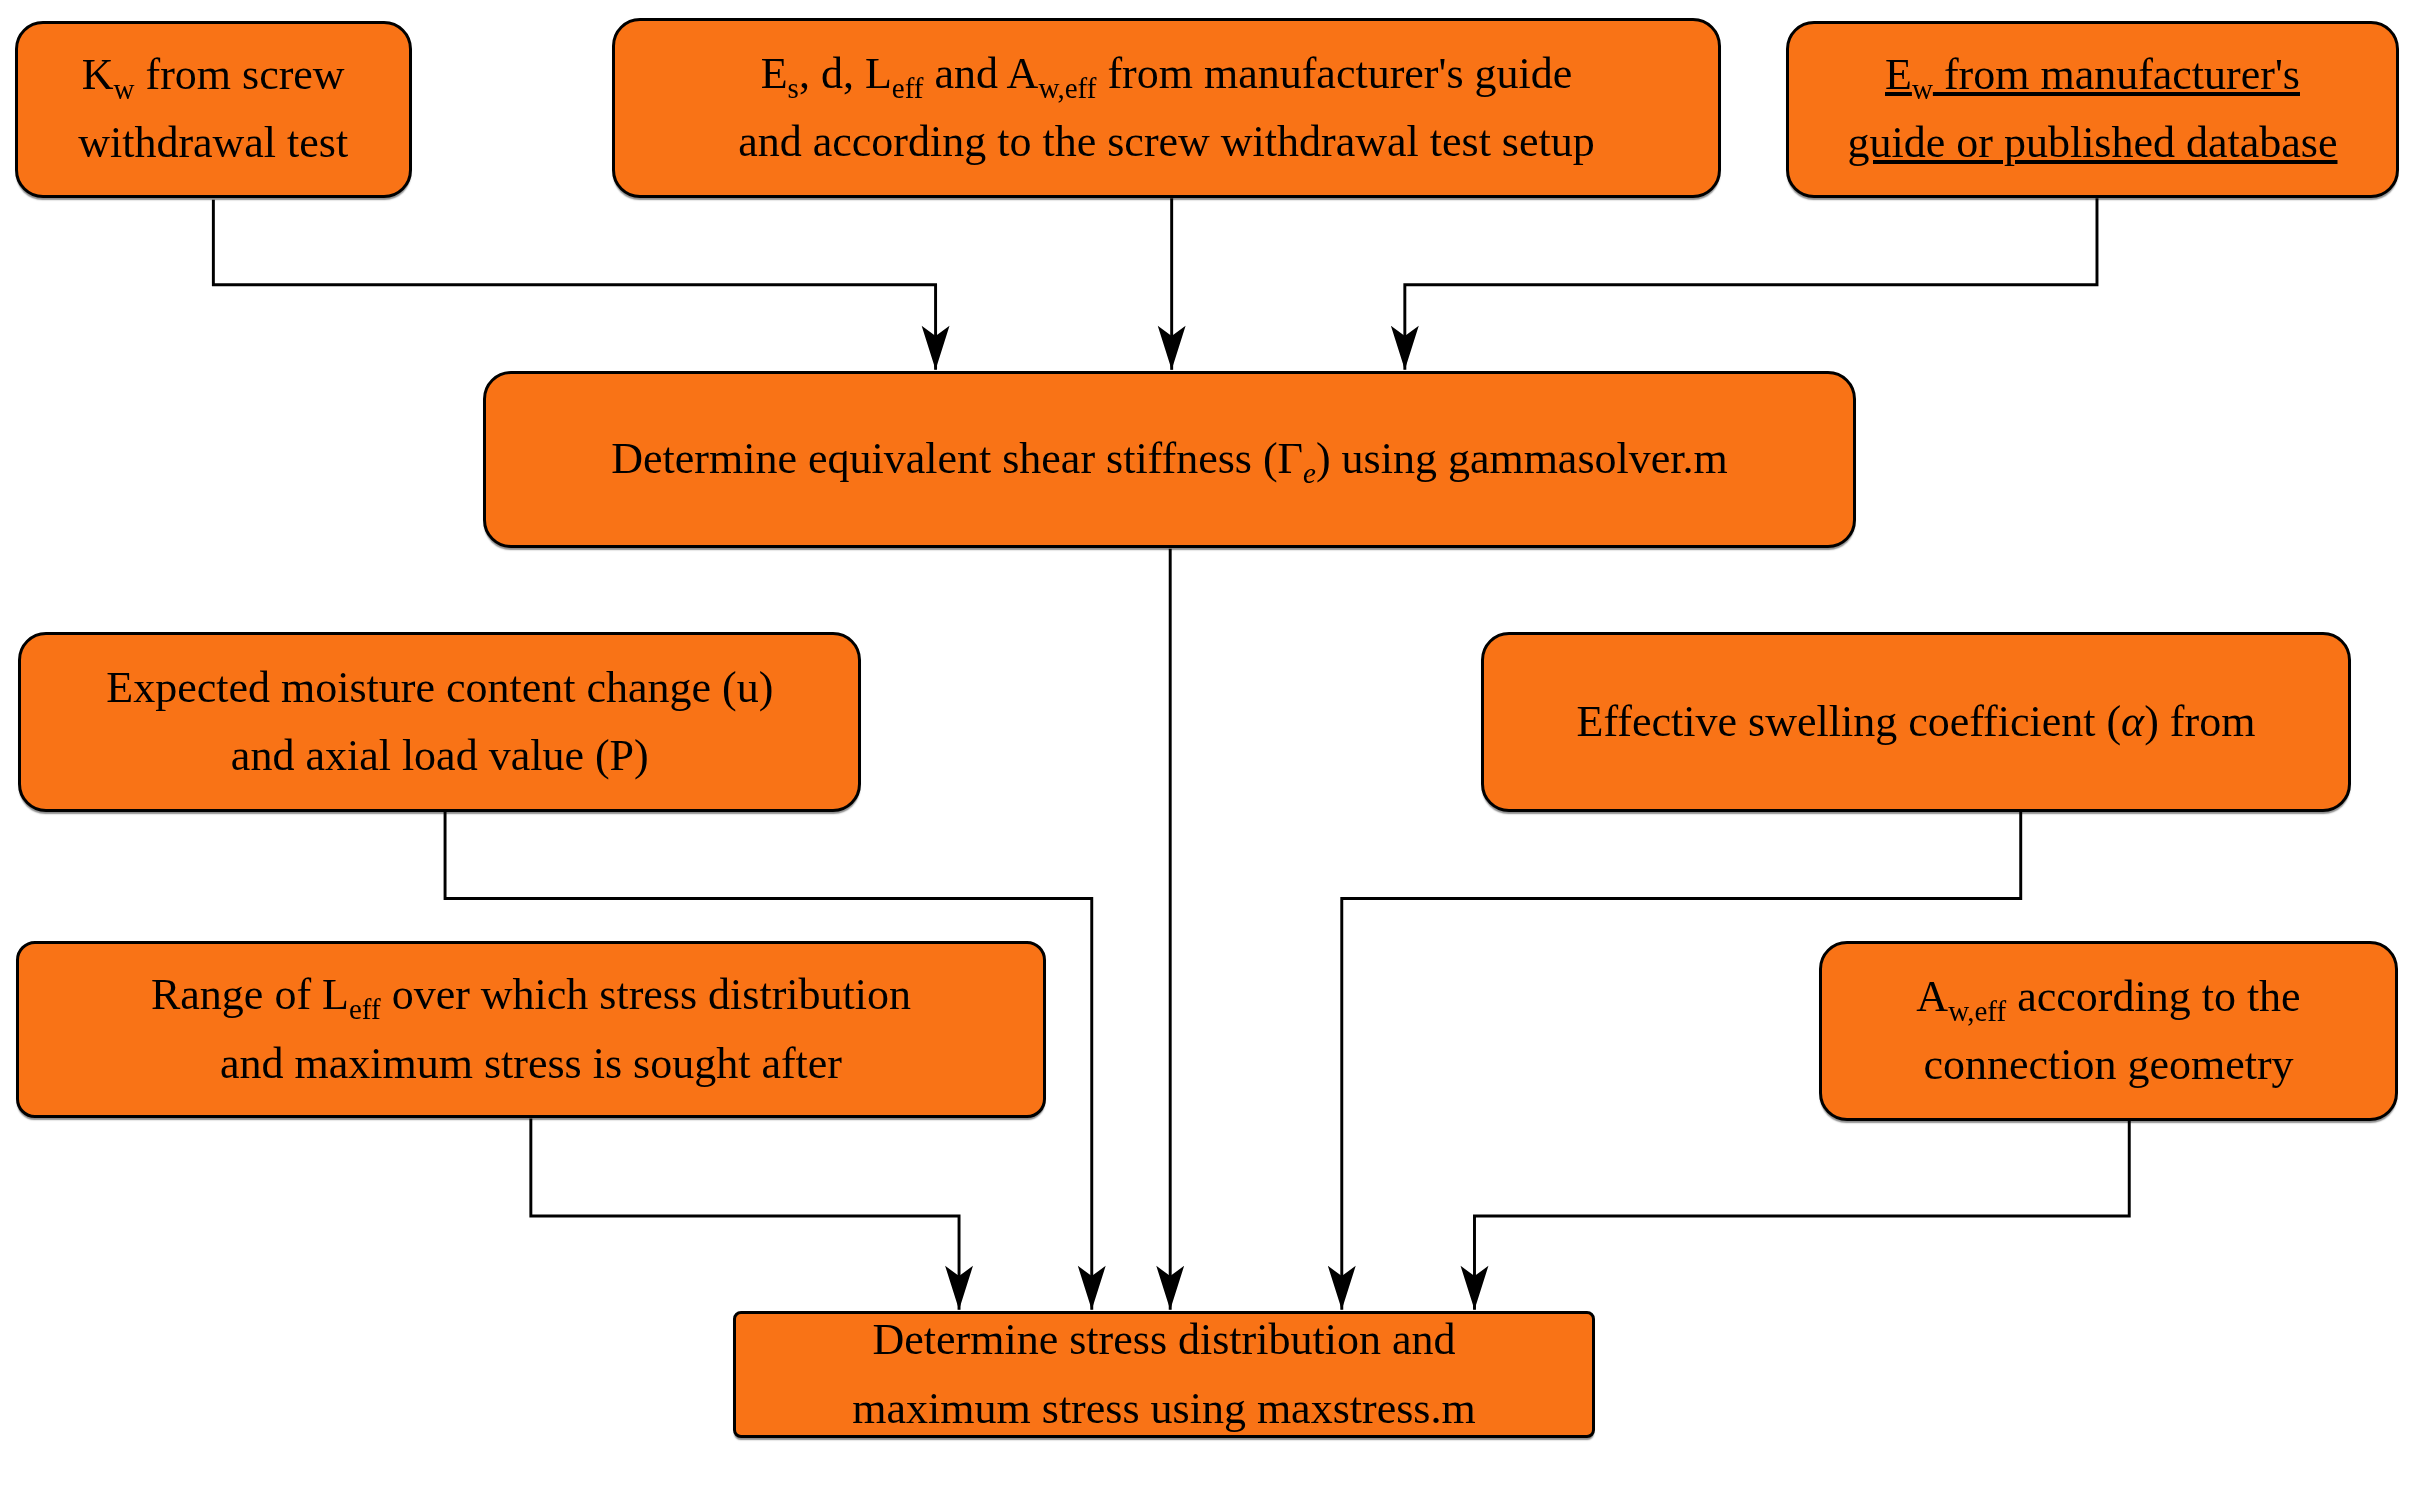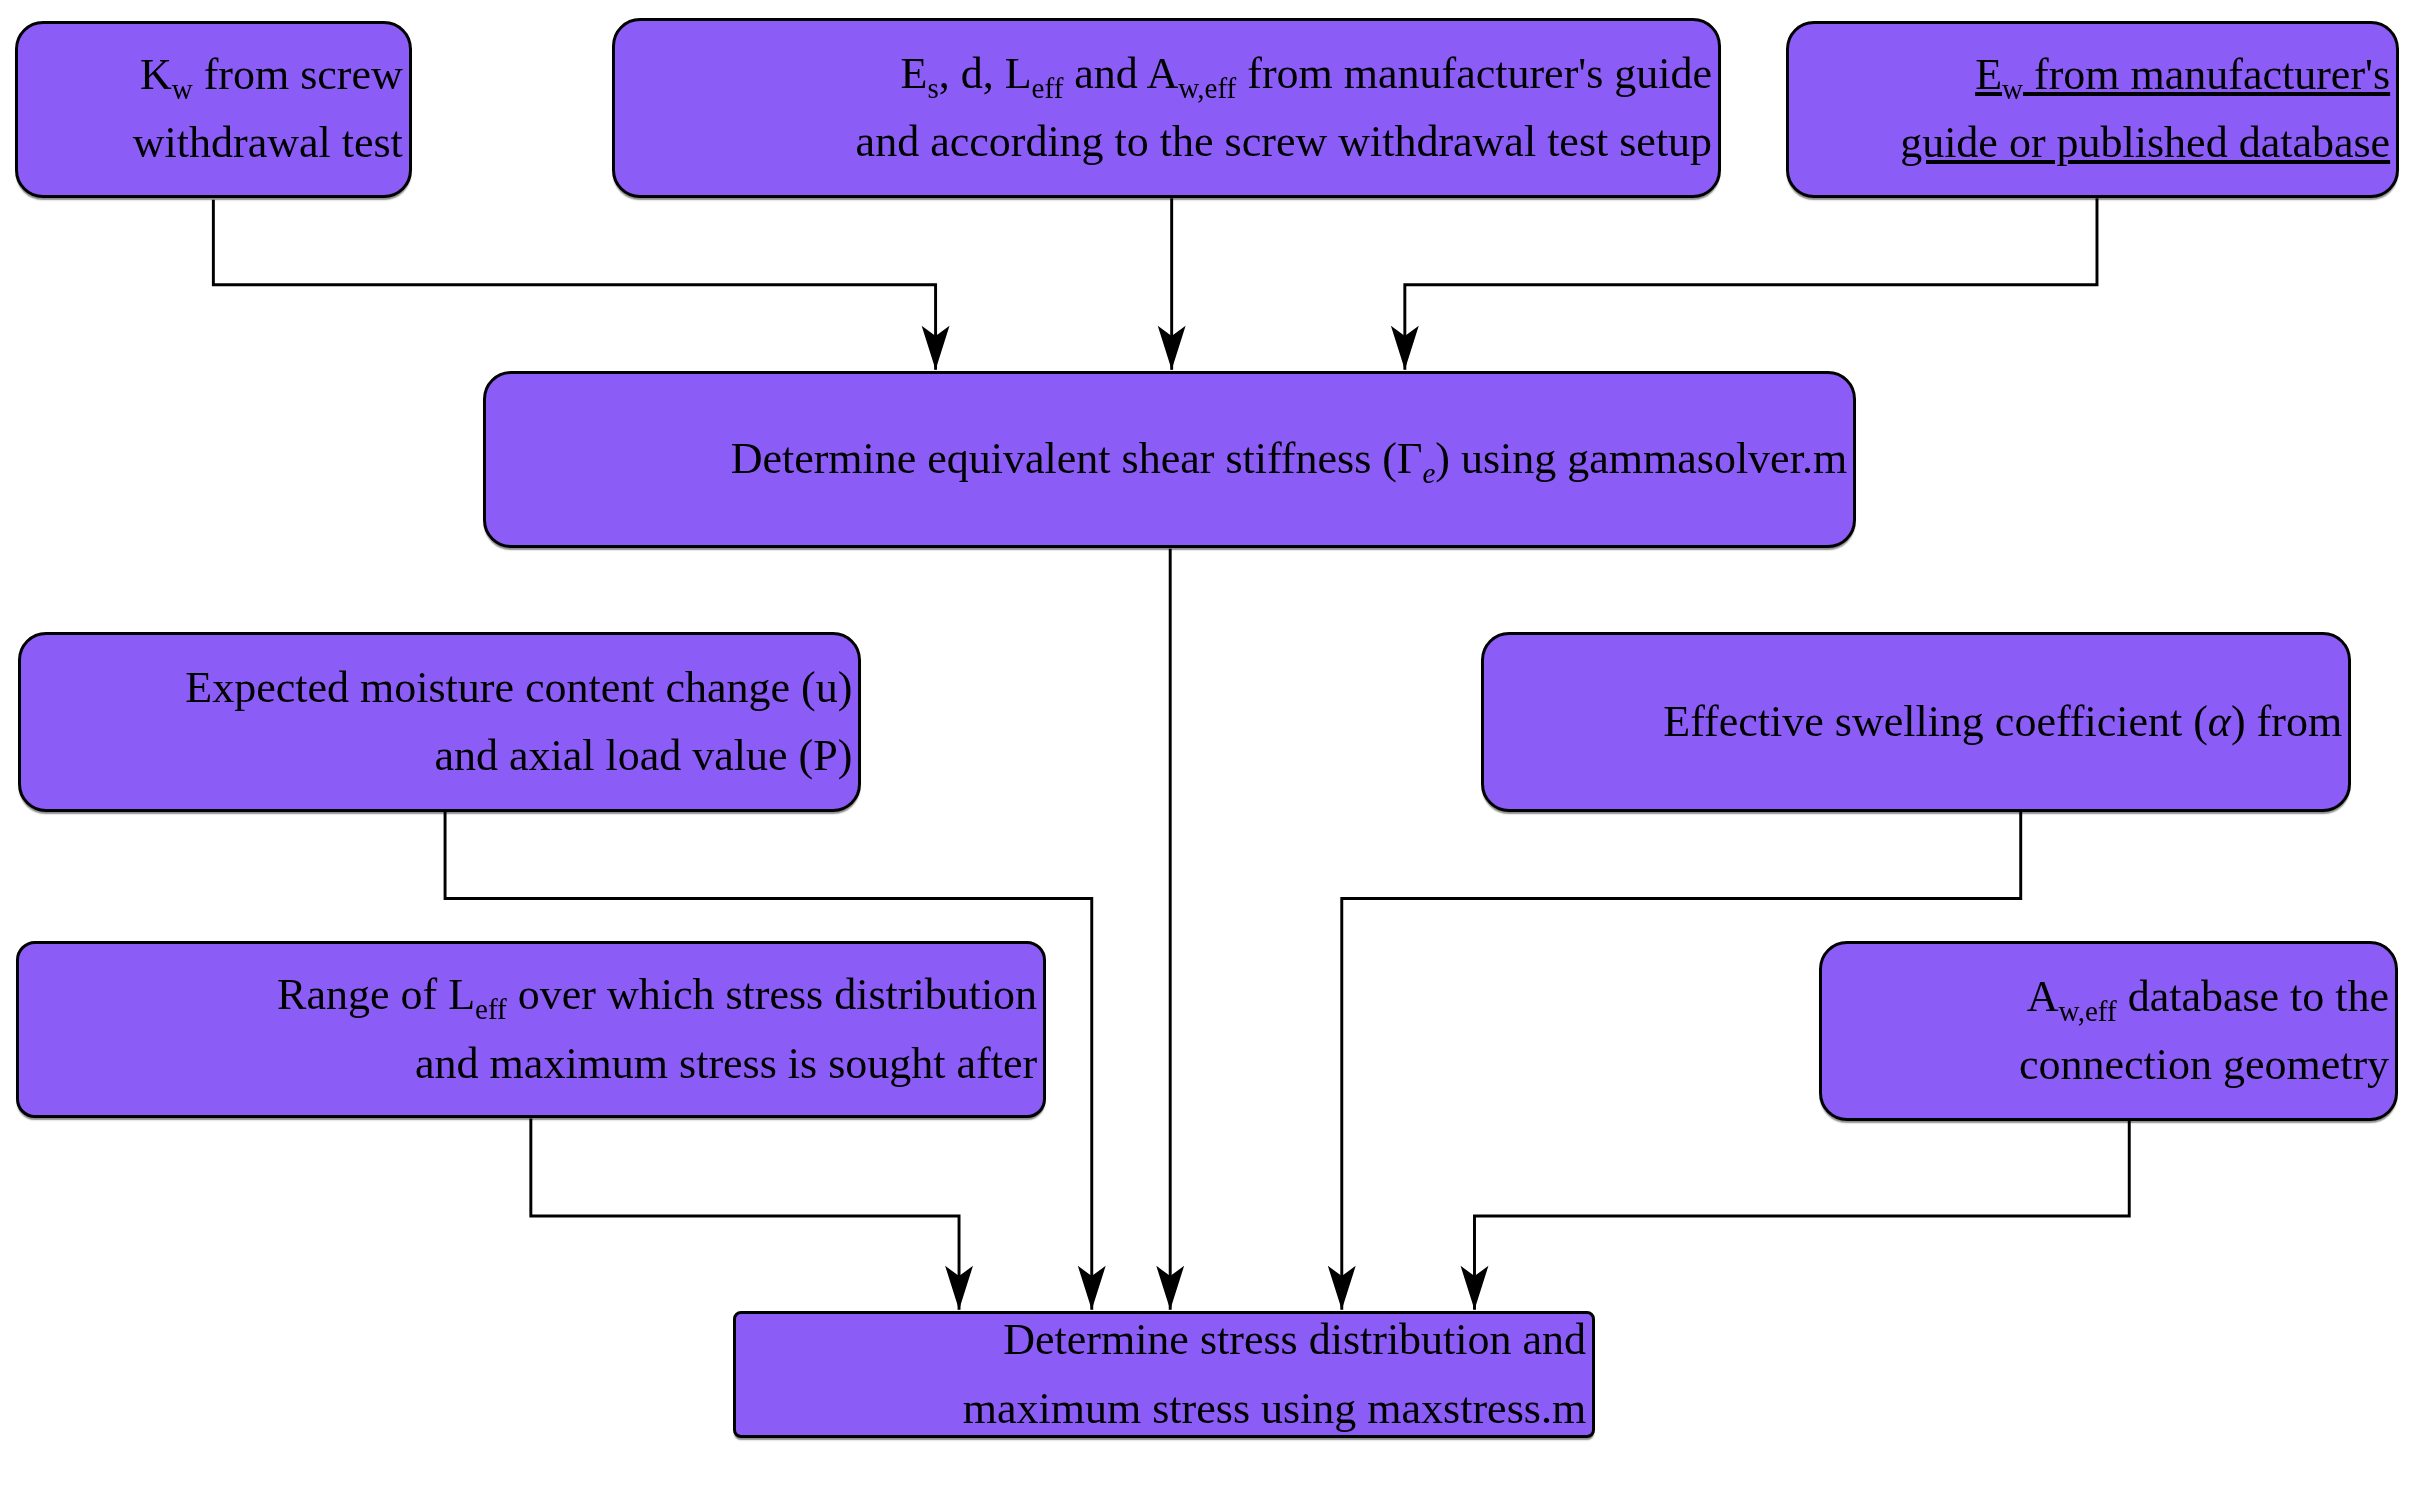--- a/index.html
+++ b/index.html
@@ -15,26 +15,26 @@
   svg.connectors {
     position: absolute;
     left: 0; top: 0;
     width: 2413px; height: 1511px;
   }
   .edge-line { fill: none; stroke: #000000; stroke-width: 4; }
   .edge-arrow { fill: #000000; stroke: none; }
   .node {
     position: absolute;
     box-sizing: border-box;
-    background: #8b5cf6;
+    background: #f97316;
     border: 3.7px solid #000000;
     border-radius: 28px;
     display: flex;
     flex-direction: column;
-    align-items: flex-end;
+    align-items: center;
     justify-content: center;
     text-align: center;
     font-size: 44px;
     line-height: 1.55;
     padding: 0 5.9px;
     box-shadow: 0 2.9px 1.5px -1.5px rgba(0,0,0,0.45);
   }
   .node .line { white-space: nowrap; }
   sub.sb { font-size: 0.66em; line-height: 0; }
   .it { font-style: italic; }
@@ -90,21 +90,21 @@
   <div class="node" style="left:1481px; top:632px; width:870px; height:180px;">
       <div class="line"><span>Effective swelling coefficient (</span><span class="it">α</span><span>) from</span></div>
     </div>
 
   <div class="node" style="left:16px; top:941px; width:1030px; height:177px;border-radius:19px;">
       <div class="line"><span>Range of L</span><sub class="sb">eff</sub><span> over which stress distribution</span></div>
       <div class="line"><span>and maximum stress is sought after</span></div>
     </div>
 
   <div class="node" style="left:1819px; top:941px; width:579px; height:180px;">
-      <div class="line"><span>A</span><sub class="sb">w,eff</sub><span>  database to the</span></div>
+      <div class="line"><span>A</span><sub class="sb">w,eff</sub><span>  according to the</span></div>
       <div class="line"><span>connection geometry</span></div>
     </div>
 
   <div class="node" style="left:733px; top:1311px; width:862px; height:127px;border-radius:8px;">
       <div class="line"><span>Determine stress distribution and</span></div>
       <div class="line"><span>maximum stress using maxstress.m</span></div>
     </div>
 
 </div>
 

